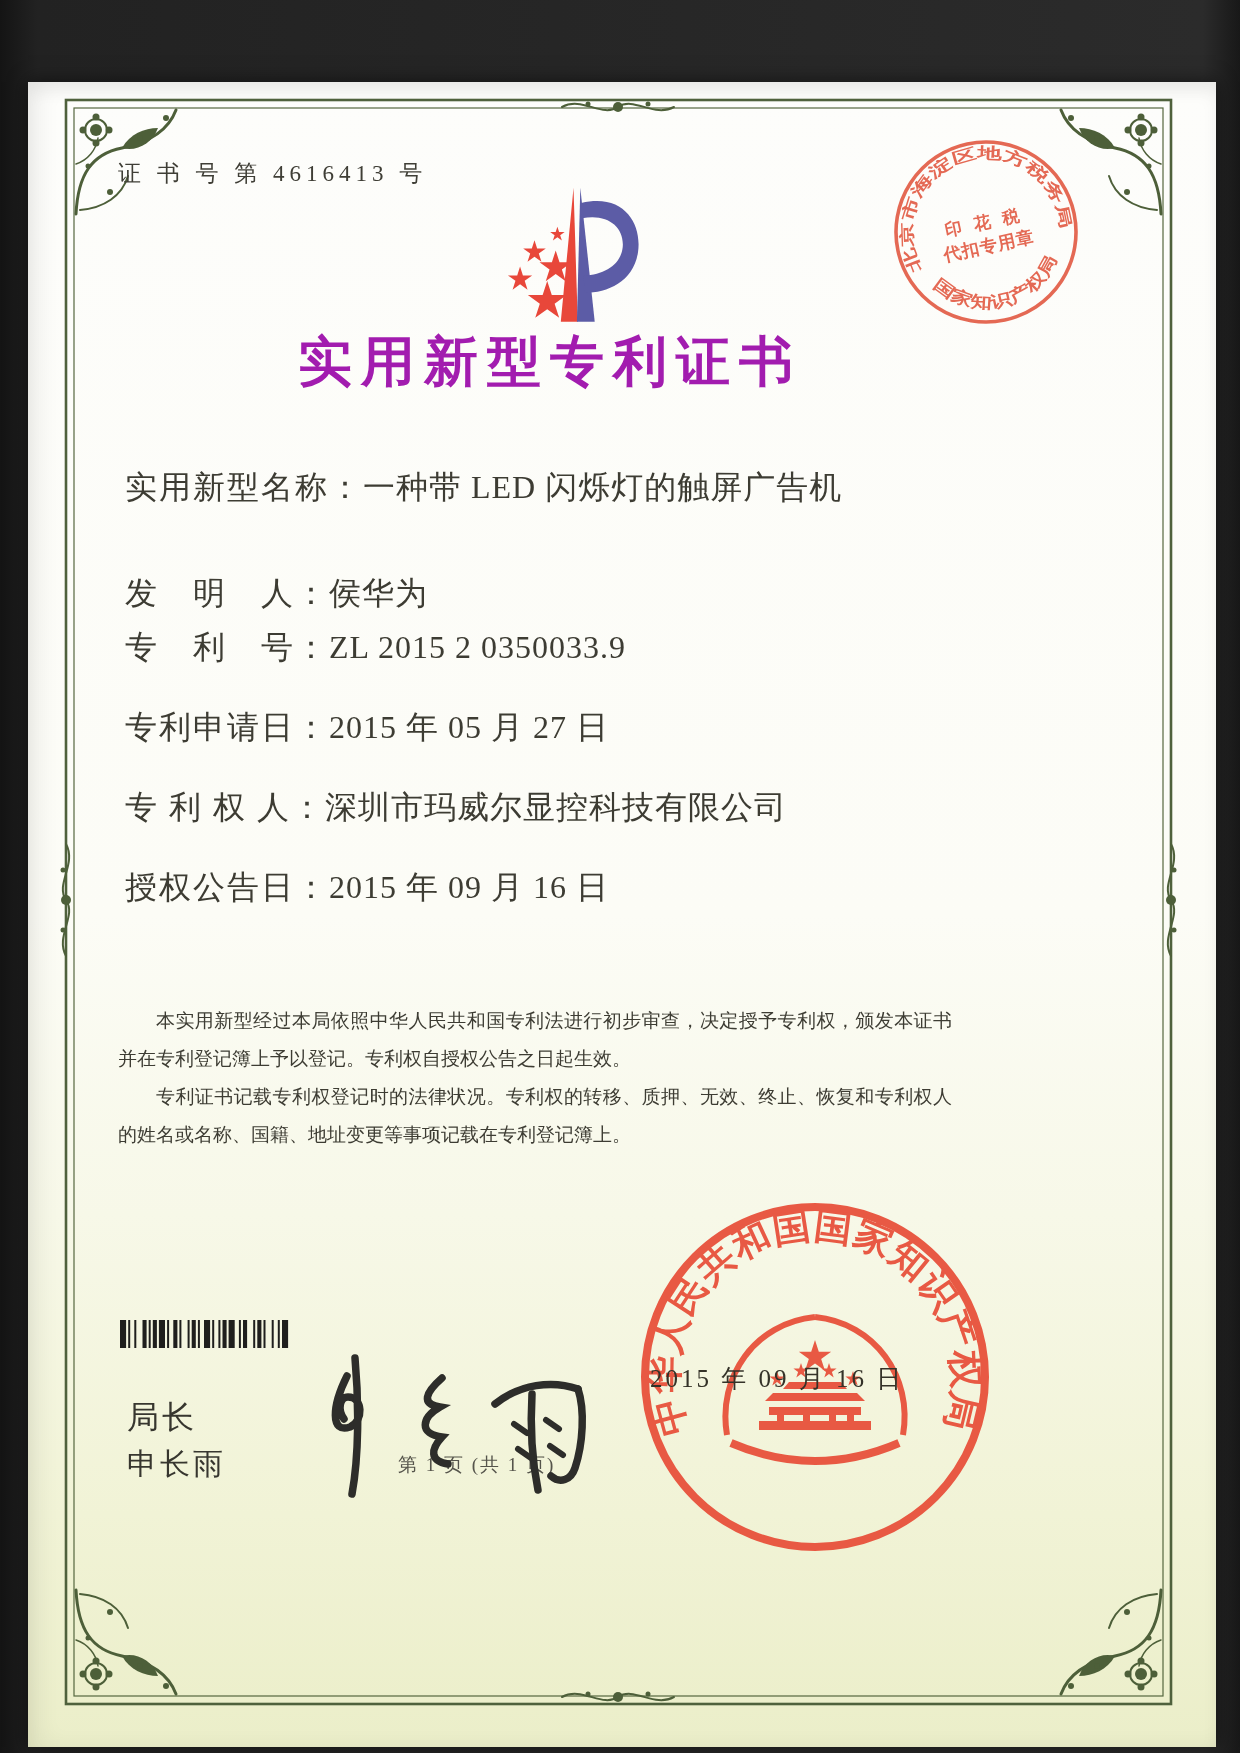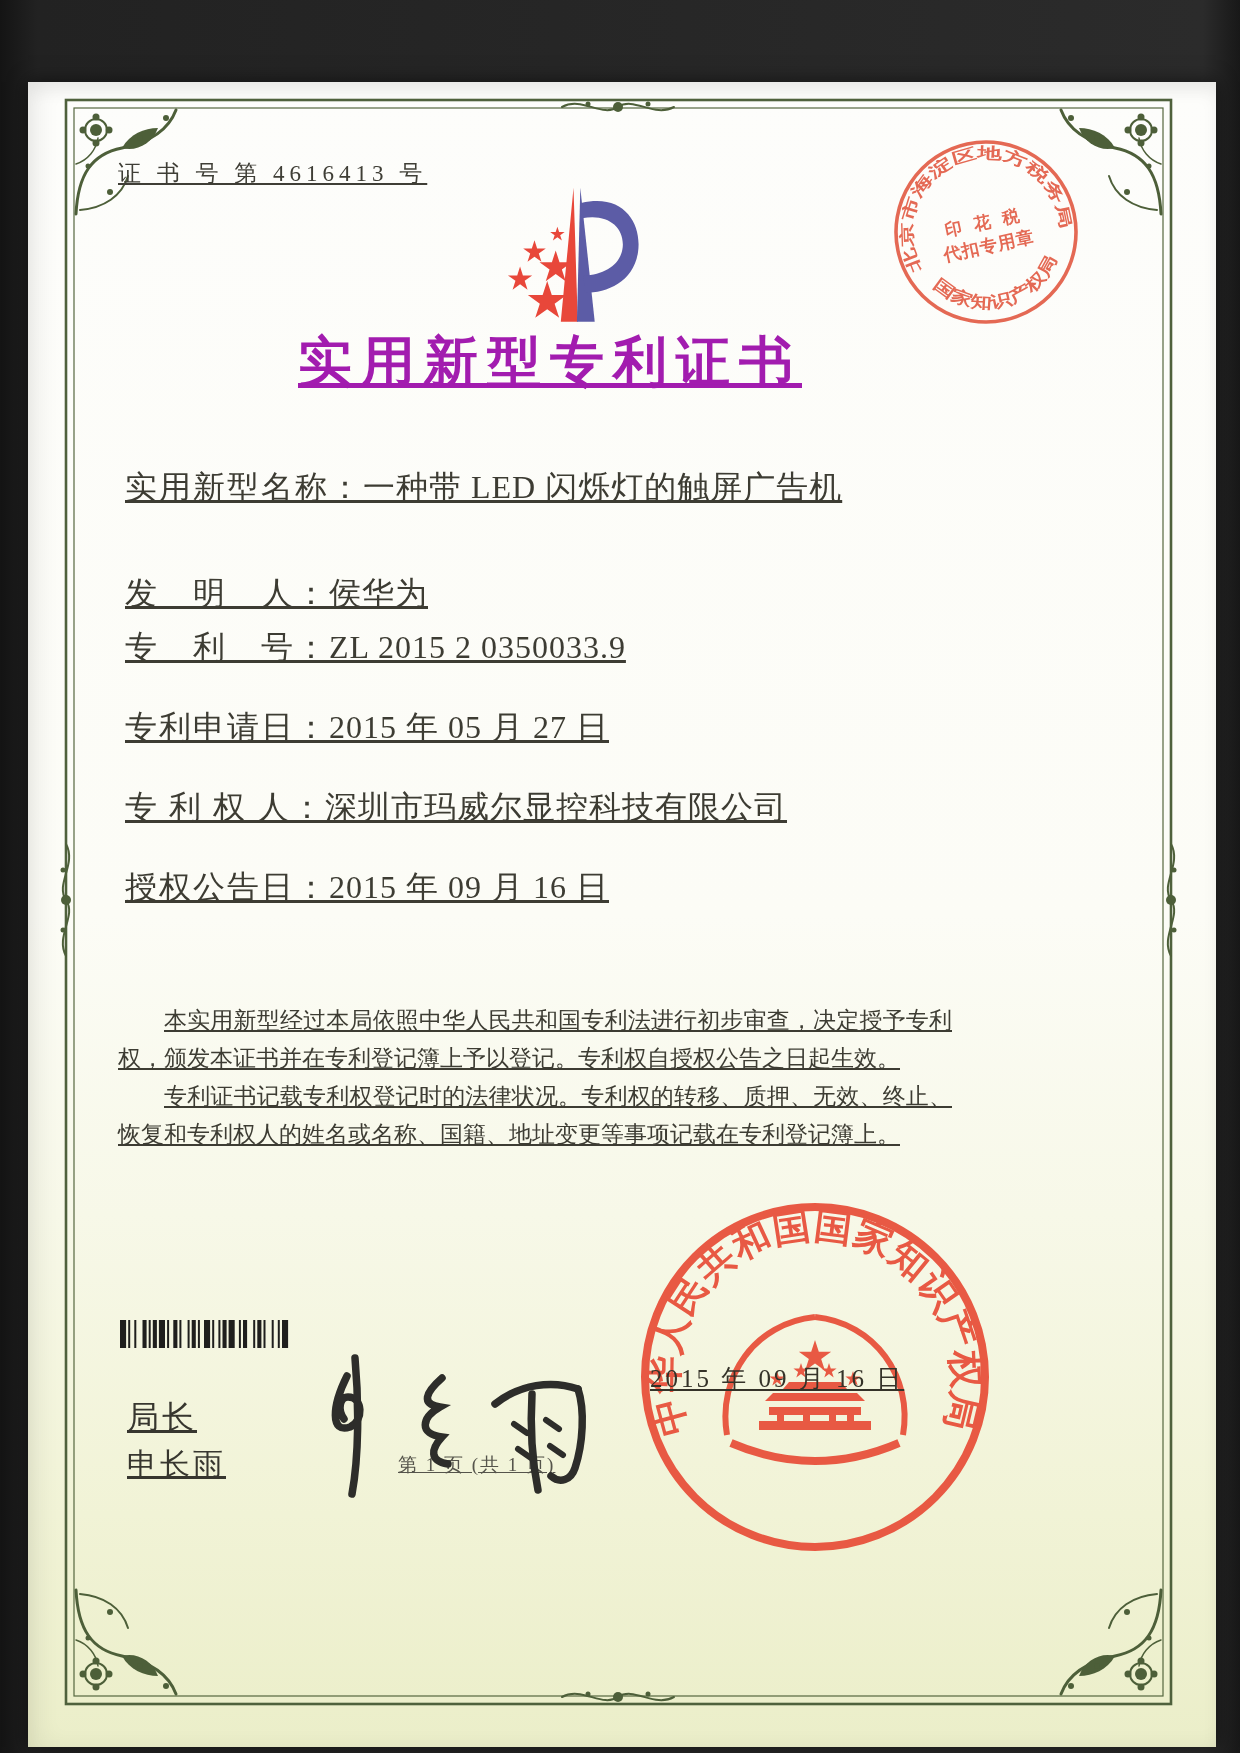--- a/index.html
+++ b/index.html
@@ -1,29 +1,29 @@
 <!DOCTYPE html>
 <html><head>
 <meta charset="utf-8">
 <style>
   html,body{margin:0;padding:0;width:1240px;height:1753px;overflow:hidden;
     background:linear-gradient(90deg,#141414 0%,#222 3%,#2b2b2b 97%,#181818 100%);
     font-family:"Liberation Serif","DejaVu Serif",serif;}
   .paper{position:absolute;left:28px;top:82px;width:1188px;height:1665px;
     background:linear-gradient(180deg,#fdfdfb 0%,#fcfcf6 50%,#f7f8e8 68%,#f1f3d6 86%,#ebeec9 100%);
     box-shadow:0 0 18px rgba(0,0,0,.55), inset 12px 0 22px rgba(0,0,0,.06), inset 0 10px 16px rgba(0,0,0,.05);}
-  .abs{position:absolute;text-decoration:underline;}
+  .abs{position:absolute;}
   .border-art{position:absolute;left:0;top:0;width:1240px;height:1753px;pointer-events:none;}
   .cert-no{left:118px;top:158px;font-size:23px;letter-spacing:5px;color:#3f3e36;}
   .title{left:250px;top:326px;width:600px;text-align:center;font-size:54px;font-weight:bold;
     letter-spacing:9px;color:#a21caf;}
   .field-row{left:125px;width:920px;font-size:32px;color:#3d3c33;white-space:nowrap;}
   .field-label{letter-spacing:2px;}
   .field-value{letter-spacing:1px;}
-  .paras{left:118px;top:1002px;width:834px;font-size:23px;line-height:38px;color:#3d3c33;
+  .paras{left:118px;top:1002px;width:834px;font-size:19px;line-height:38px;color:#3d3c33;
     text-align:justify;}
   .paras p{margin:0;text-indent:2em;}
   .signer-title{left:127px;top:1396px;font-size:32px;color:#37362f;
     font-family:"Liberation Sans","DejaVu Sans",sans-serif;letter-spacing:3px;}
   .signer-name{left:127px;top:1444px;font-size:30px;color:#37362f;
     font-family:"Liberation Sans","DejaVu Sans",sans-serif;letter-spacing:3px;}
   .seal-date{left:650px;top:1362px;font-size:25px;letter-spacing:3px;color:#343228;z-index:5;}
   .footer{left:398px;top:1452px;font-size:19px;letter-spacing:2px;color:#55544b;}
   .seal-wrap{left:630px;top:1192px;width:370px;height:370px;z-index:4;opacity:.94;}
   .stamp-wrap{left:880px;top:126px;width:212px;height:212px;opacity:.9;}

